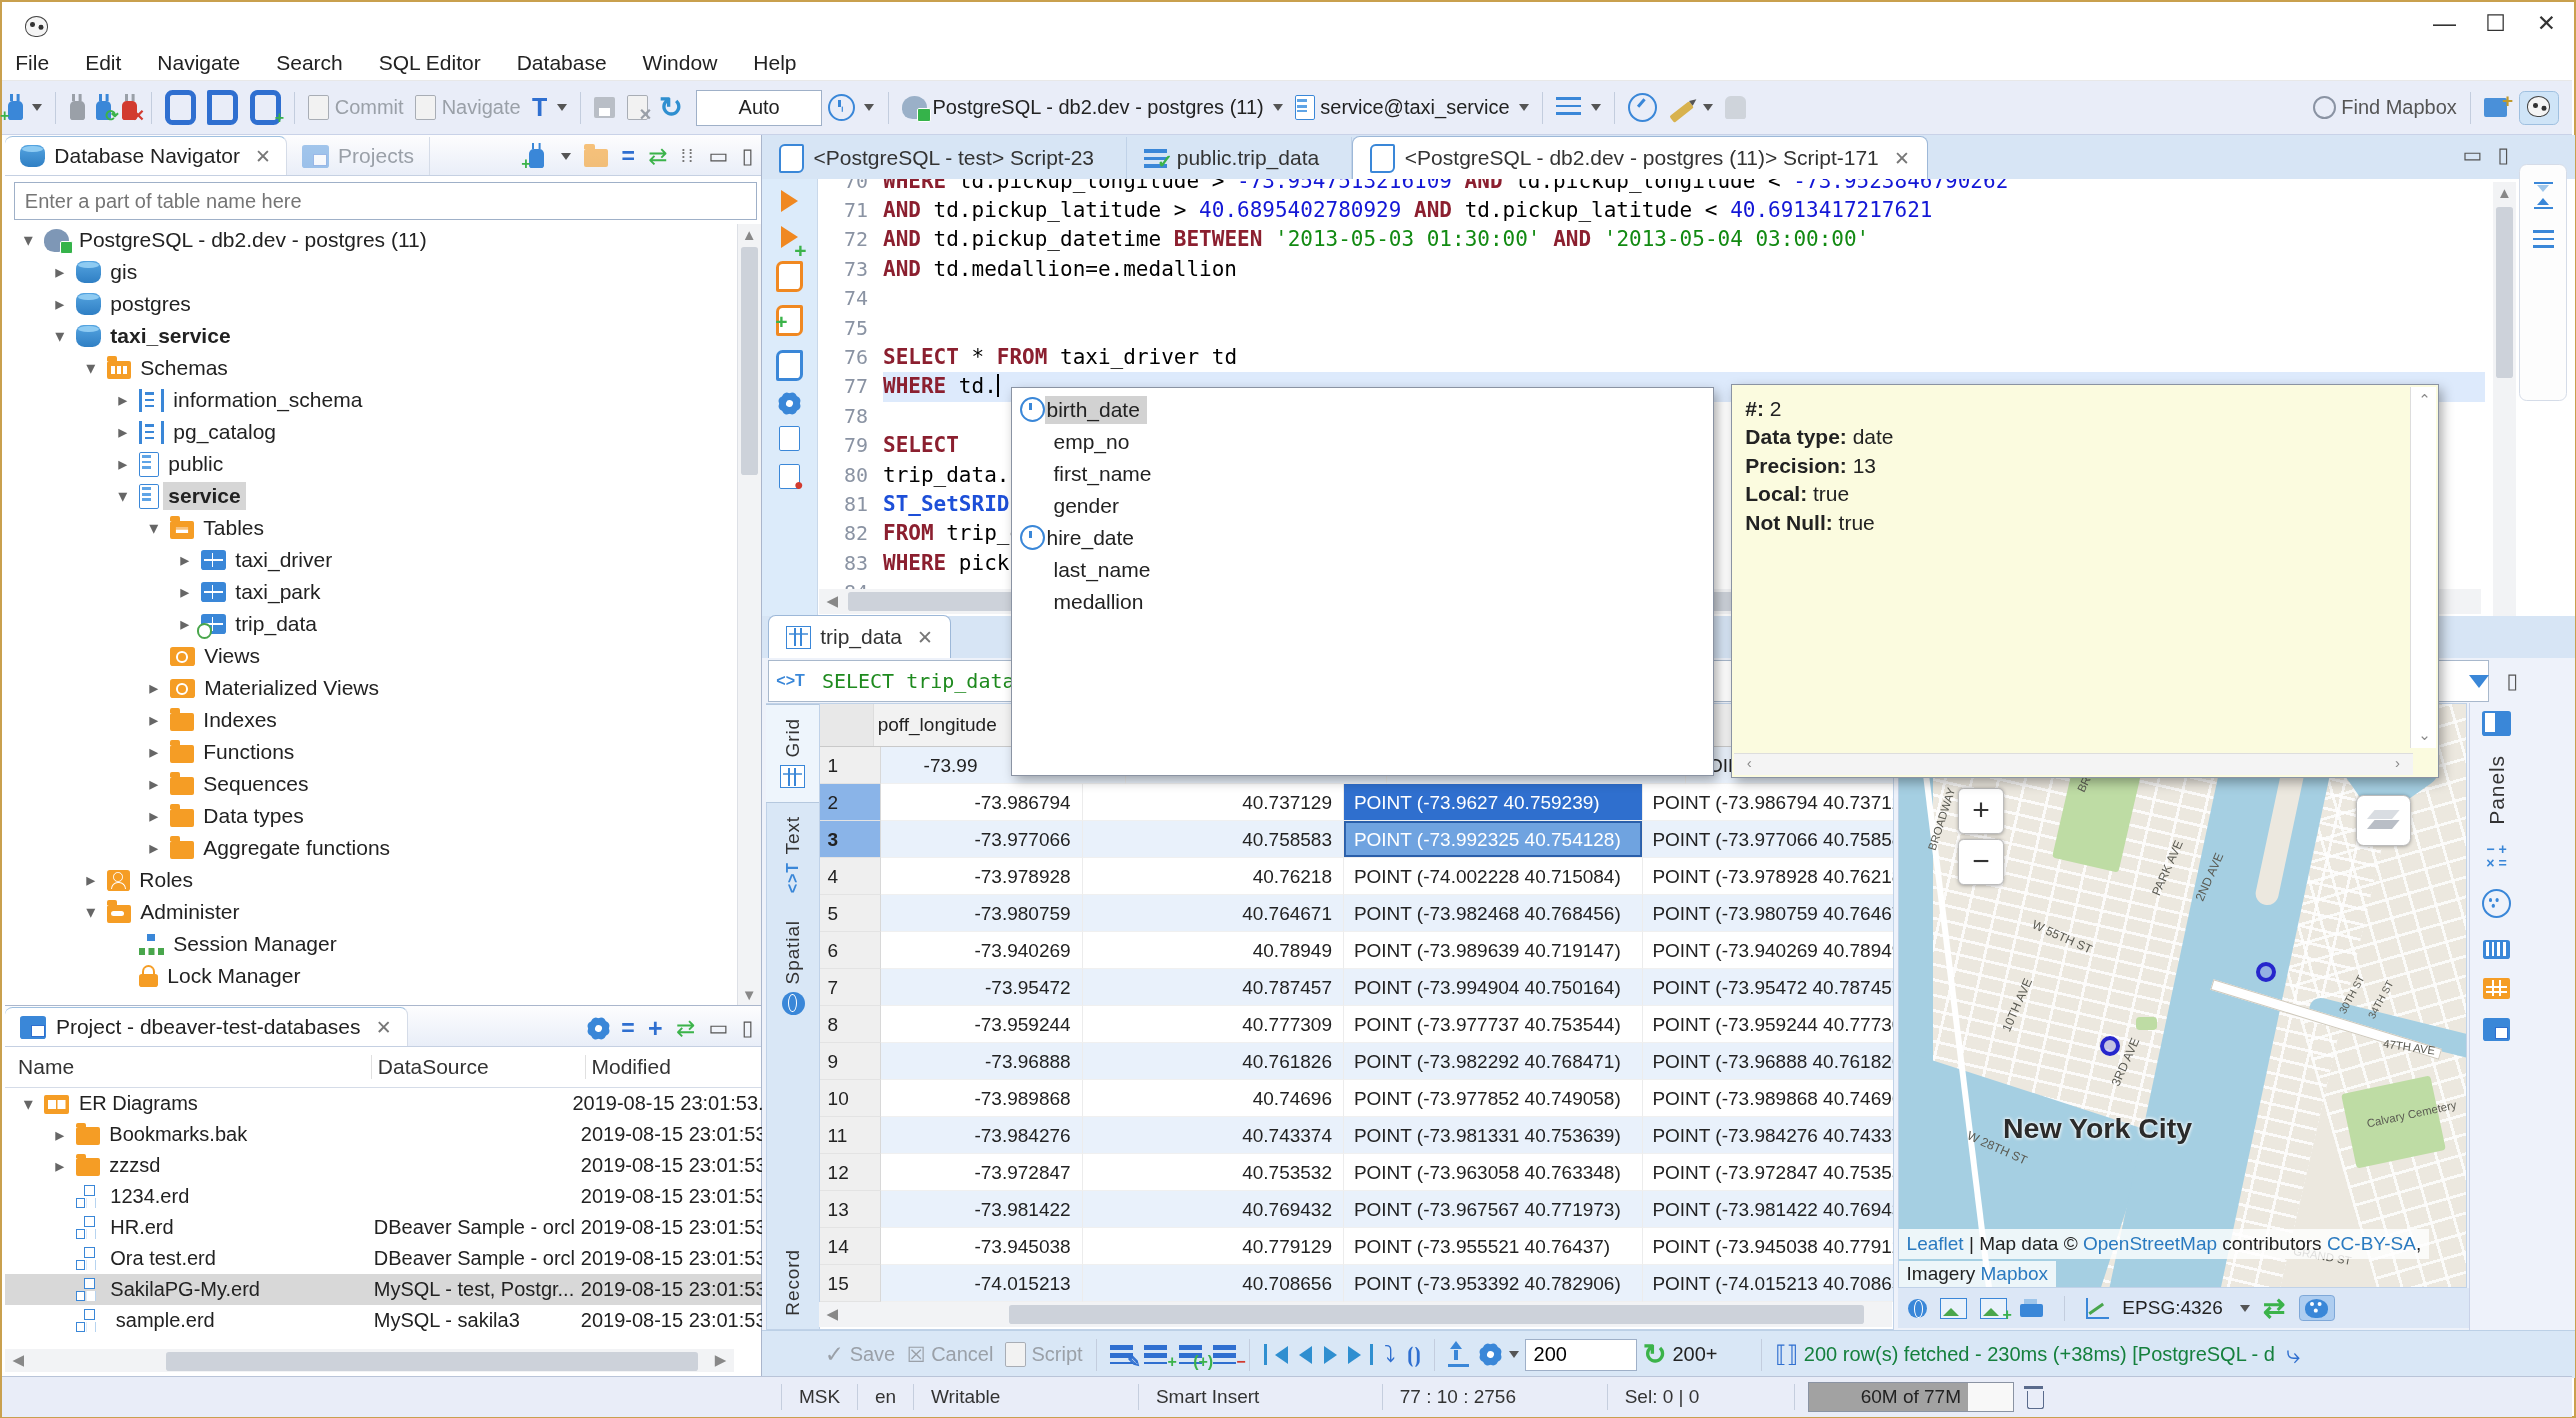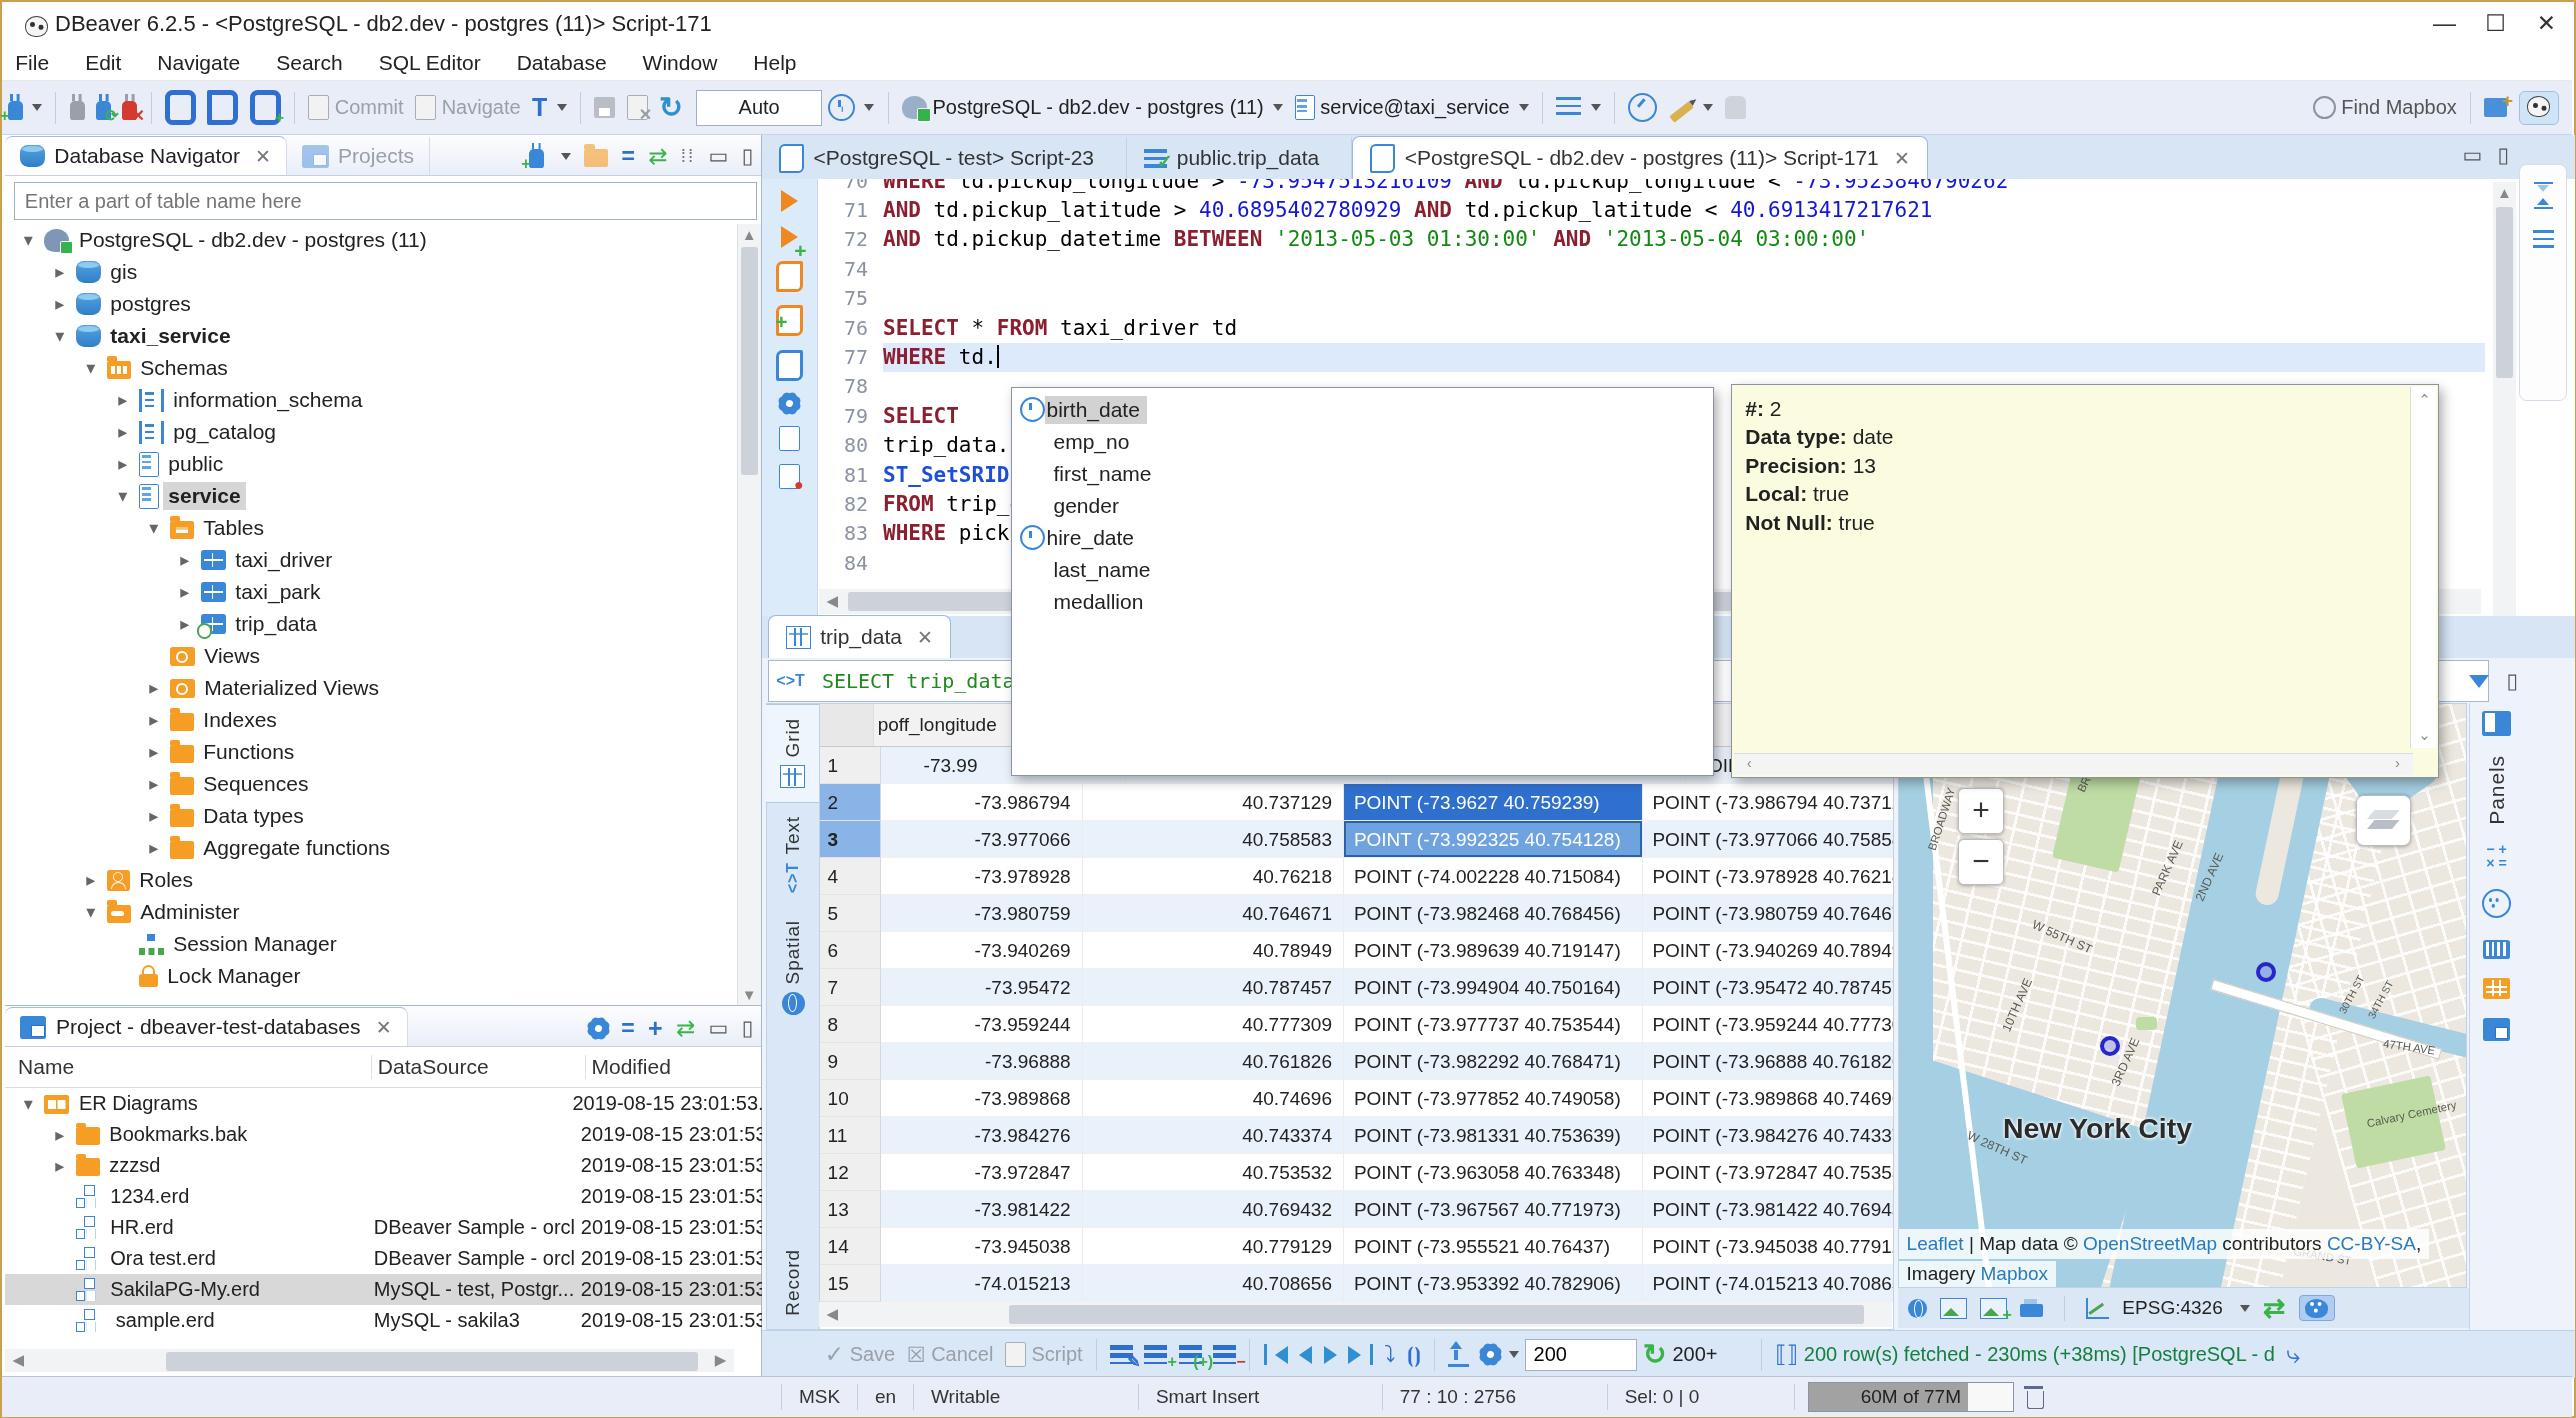--- a/index.html
+++ b/index.html
@@ -250,21 +250,20 @@
   #memfill{position:absolute;left:0;top:0;bottom:0;width:78%;background:#a2a2a2;}
   #memtext{position:absolute;inset:0;text-align:center;line-height:28.5px;color:#222;}
 </style>
 </head>
 <body>
 
 <div id="win">
 
   <div id="titlebar" class="abs">
     <span class="ic ic-logo" style="width:28.5px;height:25px;background:none;border:none;margin:0 9.5px 0 15px;"></span>
-    <span>DBeaver 6.2.5 - &lt;PostgreSQL - db2.dev - postgres (11)&gt; Script-171</span>
     <span style="flex:1"></span>
     <span class="wbtn">—</span>
     <span class="wbtn">☐</span>
     <span class="wbtn">✕</span>
   </div>
 
   <div id="menubar" class="abs">
 
   <span class="menuitem">File</span>
       <span class="menuitem">Edit</span>
@@ -723,20 +722,21 @@
       <span class="ic ic-docb">
           <span class="badge" style="color:#d23b2f;right:-4.7px;bottom:-4.7px;">●</span>
         </span>
     </div>
 
     <div id="sqlwrap">
       <div id="sql-lines" style="margin-top:-12.3px;">
           <div class="sql-row"><span class="ln">70</span><span class="codeline"><span class="tk-k">WHERE</span><span class="tk-t"> td.pickup_longitude &gt; </span><span class="tk-n">-73.9547513216109</span><span class="tk-t"> </span><span class="tk-k">AND</span><span class="tk-t"> td.pickup_longitude &lt; </span><span class="tk-n">-73.9523846790262</span></span></div>
           <div class="sql-row"><span class="ln">71</span><span class="codeline"><span class="tk-k">AND</span><span class="tk-t"> td.pickup_latitude &gt; </span><span class="tk-n">40.6895402780929</span><span class="tk-t"> </span><span class="tk-k">AND</span><span class="tk-t"> td.pickup_latitude &lt; </span><span class="tk-n">40.6913417217621</span></span></div>
           <div class="sql-row"><span class="ln">72</span><span class="codeline"><span class="tk-k">AND</span><span class="tk-t"> td.pickup_datetime </span><span class="tk-k">BETWEEN</span><span class="tk-t"> </span><span class="tk-s">'2013-05-03 01:30:00'</span><span class="tk-t"> </span><span class="tk-k">AND</span><span class="tk-t"> </span><span class="tk-s">'2013-05-04 03:00:00'</span></span></div>
+          <div class="sql-row"><span class="ln">73</span><span class="codeline"><span class="tk-k">AND</span><span class="tk-t"> td.medallion=e.medallion</span></span></div>
           <div class="sql-row"><span class="ln">74</span><span class="codeline"></span></div>
           <div class="sql-row"><span class="ln">75</span><span class="codeline"></span></div>
           <div class="sql-row"><span class="ln">76</span><span class="codeline"><span class="tk-k">SELECT</span><span class="tk-t"> * </span><span class="tk-k">FROM</span><span class="tk-t"> taxi_driver td</span></span></div>
           <div class="sql-row cur"><span class="ln">77</span><span class="codeline"><span class="tk-k">WHERE</span><span class="tk-t"> td.</span><span class="caret"></span></span></div>
           <div class="sql-row"><span class="ln">78</span><span class="codeline"></span></div>
           <div class="sql-row"><span class="ln">79</span><span class="codeline"><span class="tk-k">SELECT</span></span></div>
           <div class="sql-row"><span class="ln">80</span><span class="codeline"><span class="tk-t">trip_data.*,</span></span></div>
           <div class="sql-row"><span class="ln">81</span><span class="codeline"><span class="tk-f">ST_SetSRID(</span></span></div>
           <div class="sql-row"><span class="ln">82</span><span class="codeline"><span class="tk-k">FROM</span><span class="tk-t"> trip_data</span></span></div>
           <div class="sql-row"><span class="ln">83</span><span class="codeline"><span class="tk-k">WHERE</span><span class="tk-t"> pickup</span></span></div>

